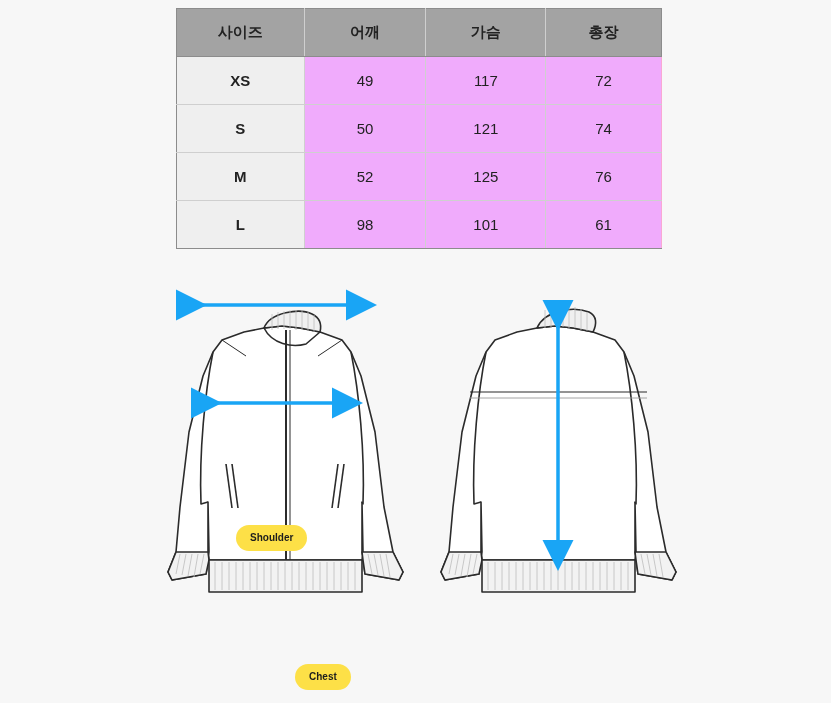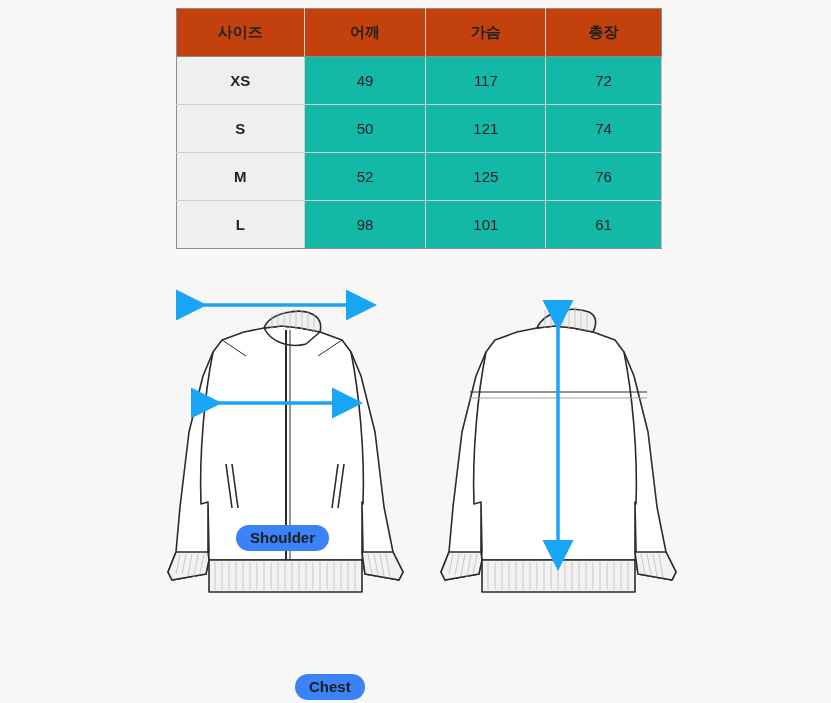--- a/index.html
+++ b/index.html
@@ -30,34 +30,34 @@
   table.size-table th,
   table.size-table td {
     border: 1px solid #cfcfcf;
     text-align: center;
     font-size: 15px;
     color: #222222;
     height: 47px;
     padding: 0;
   }
   table.size-table thead th {
-    background: #c2410c;
+    background: #a3a3a3;
     font-weight: bold;
     font-size: 15px;
     border-top: 1px solid #8c8c8c;
     border-bottom: 1px solid #8c8c8c;
   }
   table.size-table thead th:first-child {
     border-left: 1px solid #8c8c8c;
   }
   table.size-table thead th:last-child {
     border-right: 1px solid #8c8c8c;
   }
   table.size-table tbody td {
-    background: #14b8a6;
+    background: #f0abfc;
   }
   table.size-table tbody td.rowhead {
     background: #efefef;
     font-weight: bold;
     border-left: 1px solid #8c8c8c;
   }
   table.size-table tbody td.last-col {
     border-right: 1px solid #f9a8d4;
   }
   table.size-table tbody tr:last-child td {
@@ -75,31 +75,31 @@
     top: 252px;
     width: 831px;
     height: 420px;
   }
   .diagram svg {
     display: block;
   }
 
   .callout {
     position: absolute;
-    background: #3b82f6;
+    background: #fde047;
     border-radius: 13px;
-    font-size: 15px;
+    font-size: 10px;
     font-weight: bold;
     color: #1d1d1d;
     padding: 5px 14px;
     white-space: nowrap;
     line-height: 16px;
   }
   .callout.shoulder { left: 236px; top: 273px; }
-  .callout.chest    { left: 295px; top: 422px; }
+  .callout.chest    { left: 295px; top: 412px; }
 </style>
 </head>
 <body>
 
 <div class="table-wrap">
   <table class="size-table">
     <colgroup>
       <col class="c0">
         <col class="c1">
         <col class="c2">

